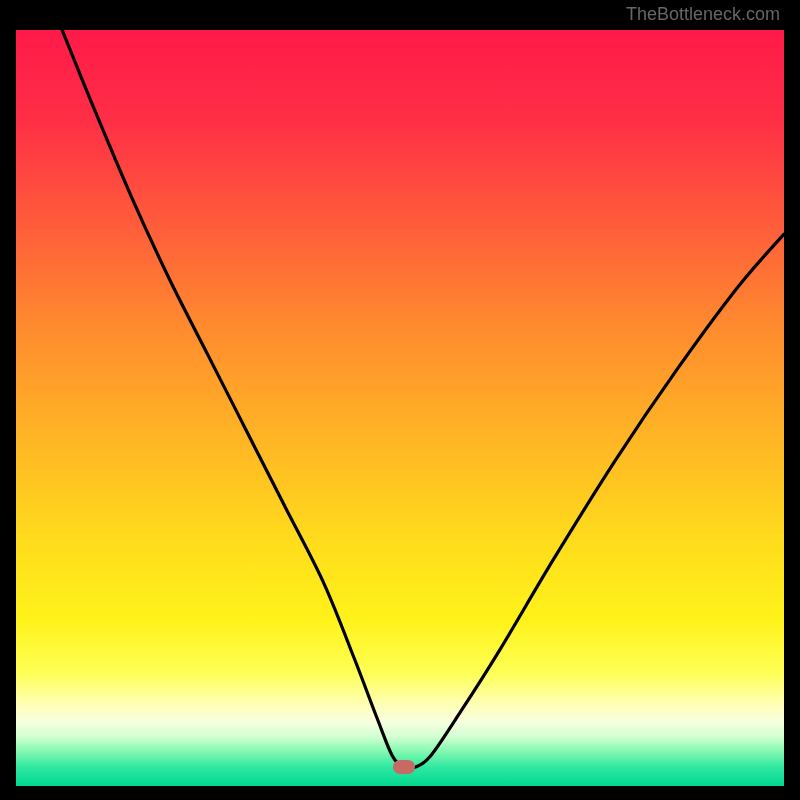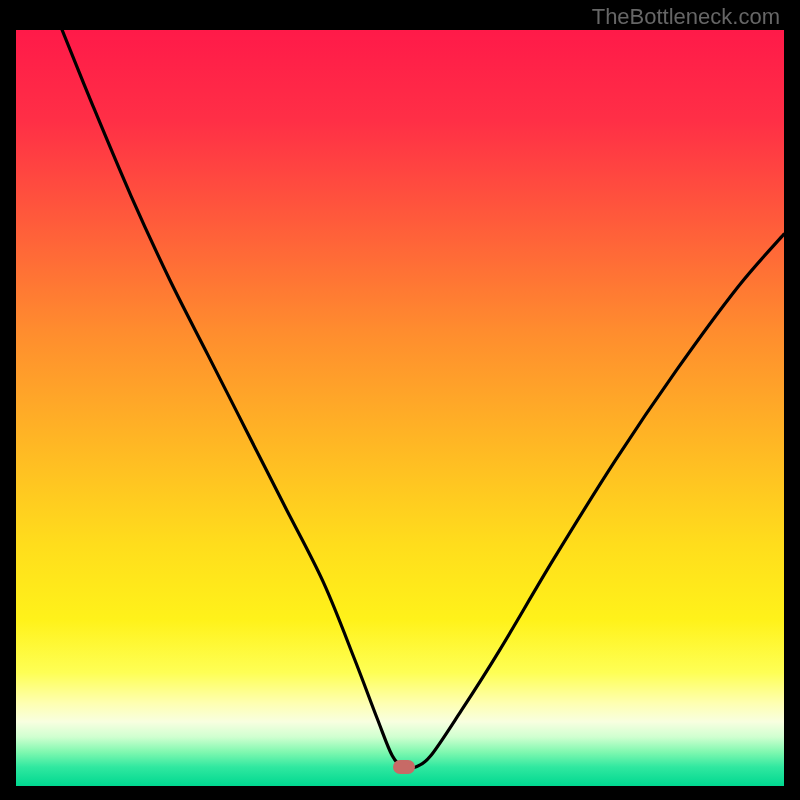--- a/index.html
+++ b/index.html
@@ -15,21 +15,21 @@
     width: 800px;
     height: 800px;
     background: #000;
     position: relative;
   }
   .watermark {
     position: absolute;
     top: 4px;
     right: 20px;
     color: #666;
-    font-size: 22px;
+    font-size: 18px;
     font-weight: normal;
     z-index: 10;
   }
   .plot-area {
     position: absolute;
     left: 16px;
     top: 30px;
     width: 768px;
     height: 756px;
     overflow: hidden;

